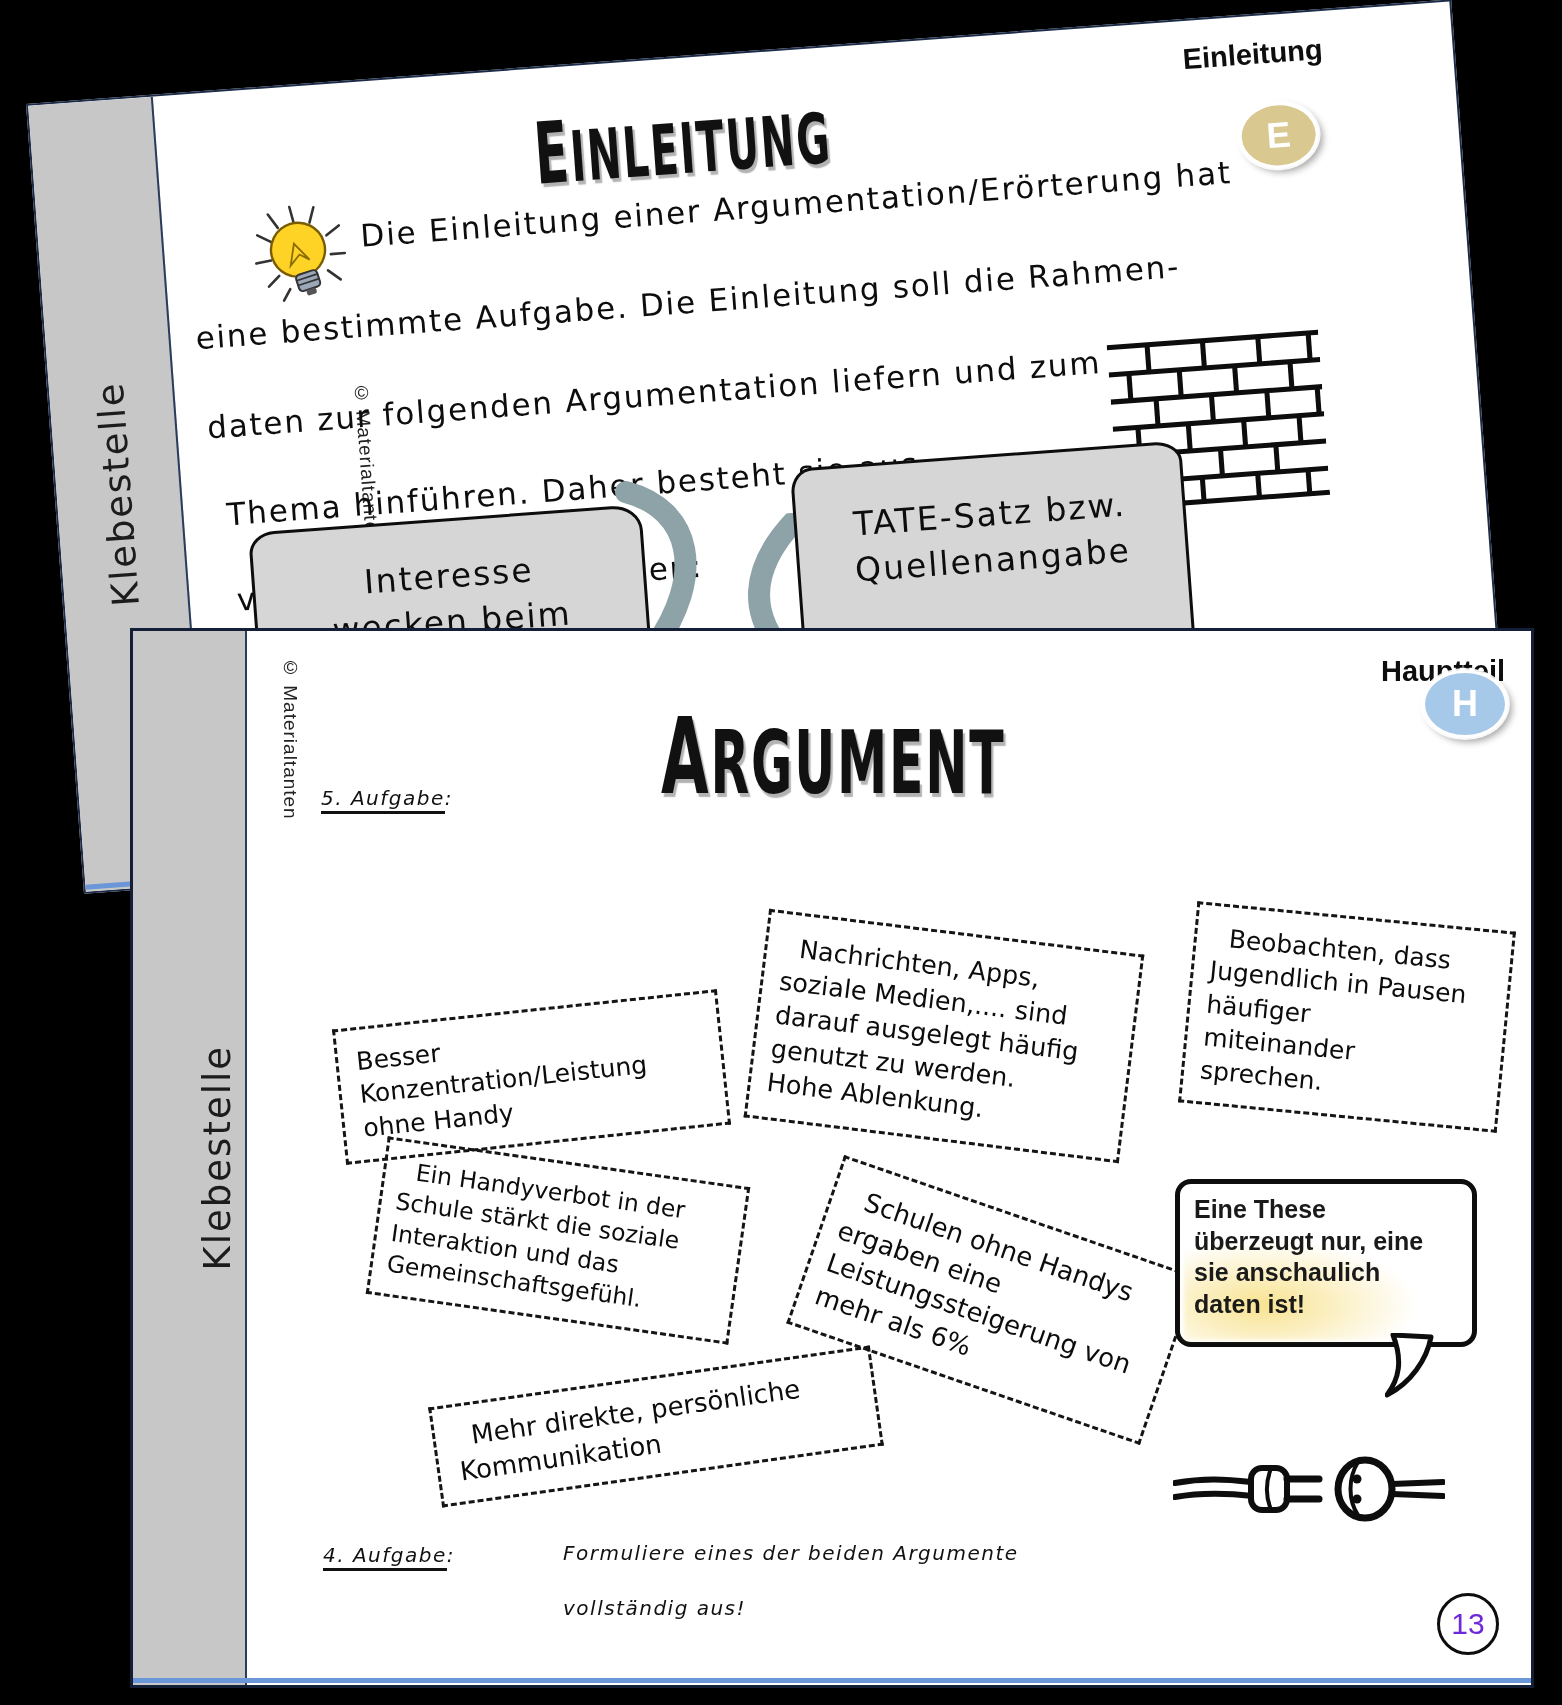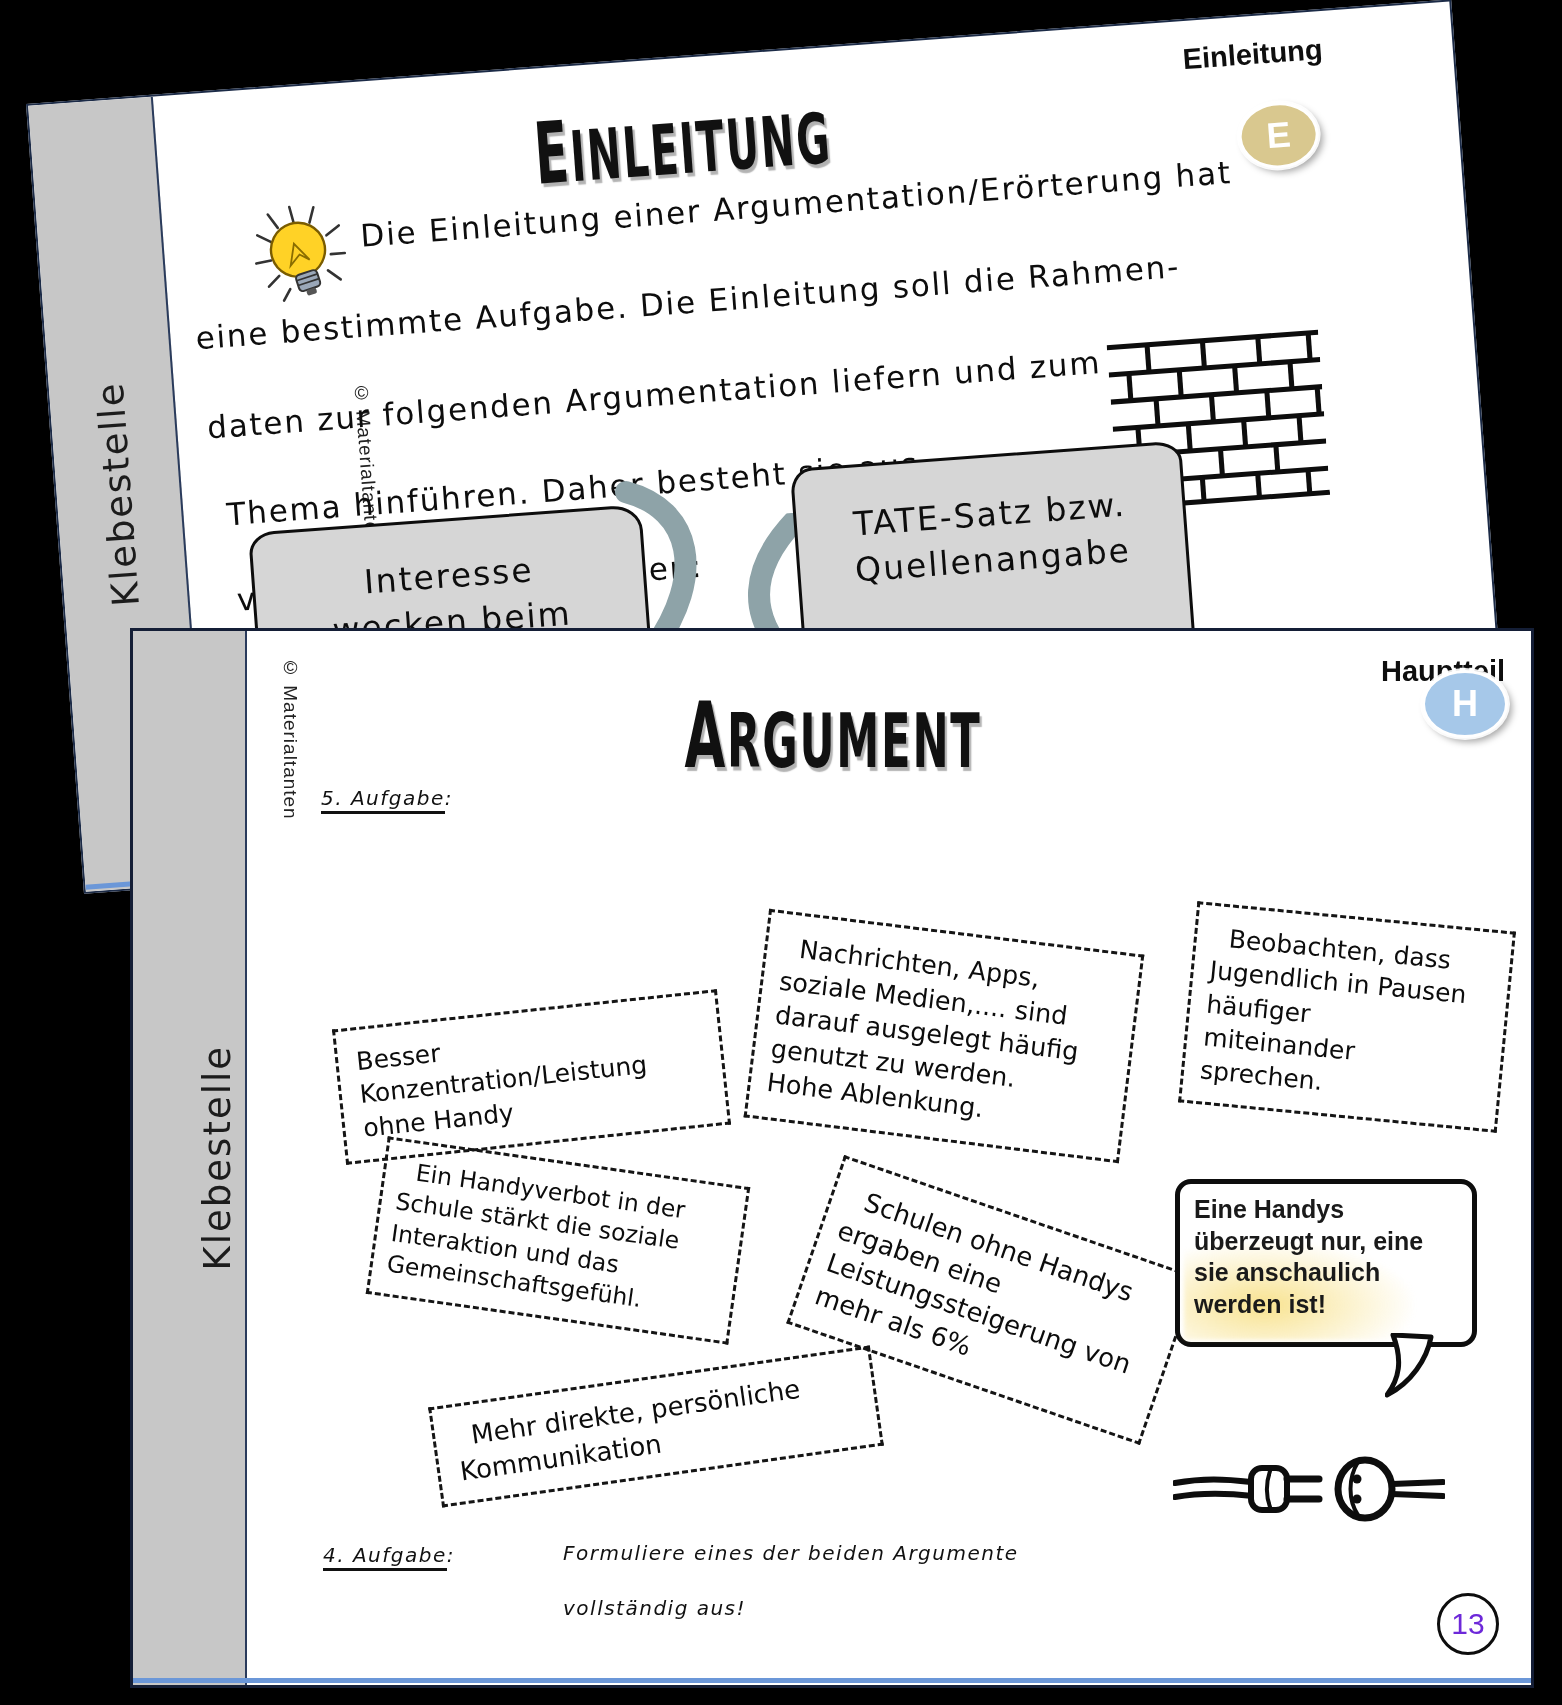--- a/index.html
+++ b/index.html
@@ -26,21 +26,21 @@
   .badge{position:absolute;border-radius:50%;display:flex;align-items:center;justify-content:center;
          color:#fff;font-family:"Liberation Sans",sans-serif;font-weight:bold;font-size:36px;
          border:3px solid #fff;box-shadow:0 0 0 2px rgba(255,255,255,.9),4px 4px 7px rgba(0,0,0,.35);}
   .badge-e{left:1205px;top:88px;width:74px;height:60px;background:#d9c88f;}
   .badge-h{left:1289px;top:39px;width:80px;height:62px;background:#a6c8e9;}
   .big-title{position:absolute;margin:0;text-align:center;font-weight:bold;white-space:nowrap;}
   .big-title .tt{display:inline-block;transform:scale(0.9,1.55);transform-origin:center top;
                  letter-spacing:2px;text-shadow:2.5px 2.5px 1px rgba(0,0,0,.3);}
   .big-title .tt::first-letter{font-size:1.22em;}
   .title-back{left:300px;top:36px;width:700px;font-size:45px;}
-  .title-front{left:350px;top:52px;width:700px;font-size:48px;text-decoration:underline;}
+  .title-front{left:350px;top:64px;width:700px;font-size:56px;text-decoration:underline;}
   .para{position:absolute;font-size:31px;letter-spacing:1.8px;white-space:nowrap;color:#0d0d0d;}
   .l1{left:322px;top:136px;}
   .l2{left:150px;top:226px;}
   .l3{left:155px;top:316px;}
   .l4{left:168px;top:404px;}
   .l5{left:172px;top:490px;}
   .bulb{position:absolute;left:210px;top:118px;width:102px;height:120px;}
   .bricks{position:absolute;left:1058px;top:312px;width:212px;height:172px;}
   .swoosh{position:absolute;}
   .s1{left:540px;top:415px;width:130px;height:190px;}
@@ -228,24 +228,24 @@
       <div class="cl">mehr als 6%</div>
     </div>
     <div class="card c6">
       <div class="cl ind">Mehr direkte, persönliche</div>
       <div class="cl">Kommunikation</div>
     </div>
 
     <div class="bubble">
       <div class="bubble-glow"></div>
       <div class="bubble-text">
-        <div>Eine Handys</div>
+        <div>Eine These</div>
         <div>überzeugt nur, eine</div>
         <div>sie anschaulich</div>
-        <div>werden ist!</div>
+        <div>daten ist!</div>
       </div>
     </div>
     <svg class="bubble-tail" viewBox="0 0 54 72">
       <path d="M8,2 C18,28 14,46 2,62 C26,50 42,26 46,4 Z" fill="#fff" stroke="#0d0d0d" stroke-width="5" stroke-linejoin="round"></path>
     </svg>
 
     <svg class="plug" viewBox="0 0 272 78">
       <g stroke="#0d0d0d" stroke-linecap="round" fill="none">
         <path d="M2,32 C30,27 52,28 78,31" stroke-width="6"></path>
         <path d="M2,46 C30,41 54,42 80,45" stroke-width="6"></path>

